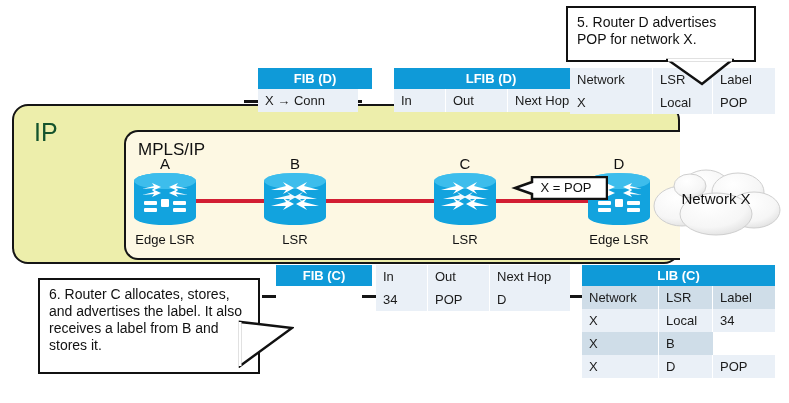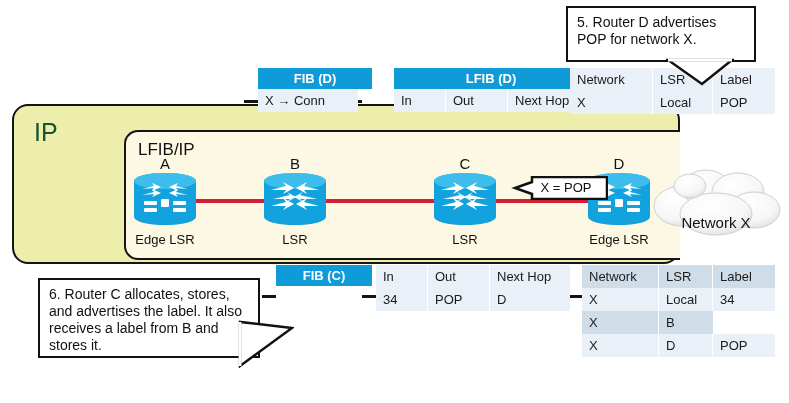--- a/index.html
+++ b/index.html
@@ -72,21 +72,21 @@
   }
   .rtr-role{
     position:absolute;text-align:center;
     font-size:13px;color:#111;white-space:nowrap;
   }
 
   
   .cloud{position:absolute;left:646px;top:162px;width:140px;height:78px;}
   .cloud-text{
     position:absolute;left:646px;top:190px;width:140px;
-    text-align:center;font-size:15px;color:#111;margin-top:24px;
+    text-align:center;font-size:15px;color:#111;
   }
 
   
   .xpop{
     position:absolute;left:510px;top:176px;width:98px;height:24px;
   }
   .xpop-text{
     position:absolute;left:528px;top:180px;width:76px;
     text-align:center;font-size:13px;color:#111;
   }
@@ -129,21 +129,21 @@
 </style>
 </head>
 <body>
 
 <div id="stage">
 
   <div class="ip-region"></div>
   <div class="ip-label">IP</div>
 
   <div class="mpls-region"></div>
-  <div class="mpls-label">LFIB/IP</div>
+  <div class="mpls-label">MPLS/IP</div>
 
   <div class="link-line"></div>
 
   <div class="rtr-name" style="left:134px;top:155px;">A</div>
   <div class="router" style="left:134px;top:173px;">
     <div class="top"></div>
       <div class="face"></div>
       <div class="bottom-sh"></div>
     <svg viewBox="0 0 62 52">
       <ellipse cx="31" cy="8" rx="31" ry="8" fill="#40c2ef"></ellipse>
@@ -297,20 +297,21 @@
       <div class="tcell" style="width:80px;">Next Hop</div>
     </div>
     <div class="trow">
       <div class="tcell" style="width:52px;">34</div>
       <div class="tcell" style="width:62px;">POP</div>
       <div class="tcell" style="width:80px;">D</div>
     </div>
   </div>
 
   <div class="tbl" style="left:582px;top:265px;width:193px;">
+    <div class="hdr">LIB (C)</div>
     <div class="trow">
       <div class="tcell alt" style="width:77px;">Network</div>
       <div class="tcell alt" style="width:54px;">LSR</div>
       <div class="tcell alt" style="width:62px;">Label</div>
     </div>
     <div class="trow">
       <div class="tcell" style="width:77px;">X</div>
       <div class="tcell" style="width:54px;">Local</div>
       <div class="tcell" style="width:62px;">34</div>
     </div>
@@ -326,21 +327,21 @@
   </div>
 
   <div class="callout" style="left:566px;top:6px;width:190px;height:56px;">
     <span>5. Router D advertises POP for network X.</span>
   </div>
   <svg style="position:absolute;left:666px;top:58px;" width="68" height="28">
     <path d="M2 2 L66 2 L36 26 Z" fill="#ffffff" stroke="#111111" stroke-width="2.5"></path>
     <line x1="2" y1="2" x2="66" y2="2" stroke="#ffffff" stroke-width="3"></line>
   </svg>
 
-  <div class="callout" style="left:38px;top:278px;width:222px;height:80px;">
+  <div class="callout" style="left:38px;top:278px;width:222px;height:96px;">
     <span>6. Router C allocates, stores, and advertises the label. It also receives a label from B and stores it.</span>
   </div>
   <svg style="position:absolute;left:238px;top:320px;" width="56" height="48">
     <path d="M2 2 L2 46 L54 8 Z" fill="#ffffff" stroke="#111111" stroke-width="2.5"></path>
     <line x1="2" y1="2" x2="2" y2="46" stroke="#ffffff" stroke-width="3"></line>
   </svg>
 
 </div>
 
 </body></html>

